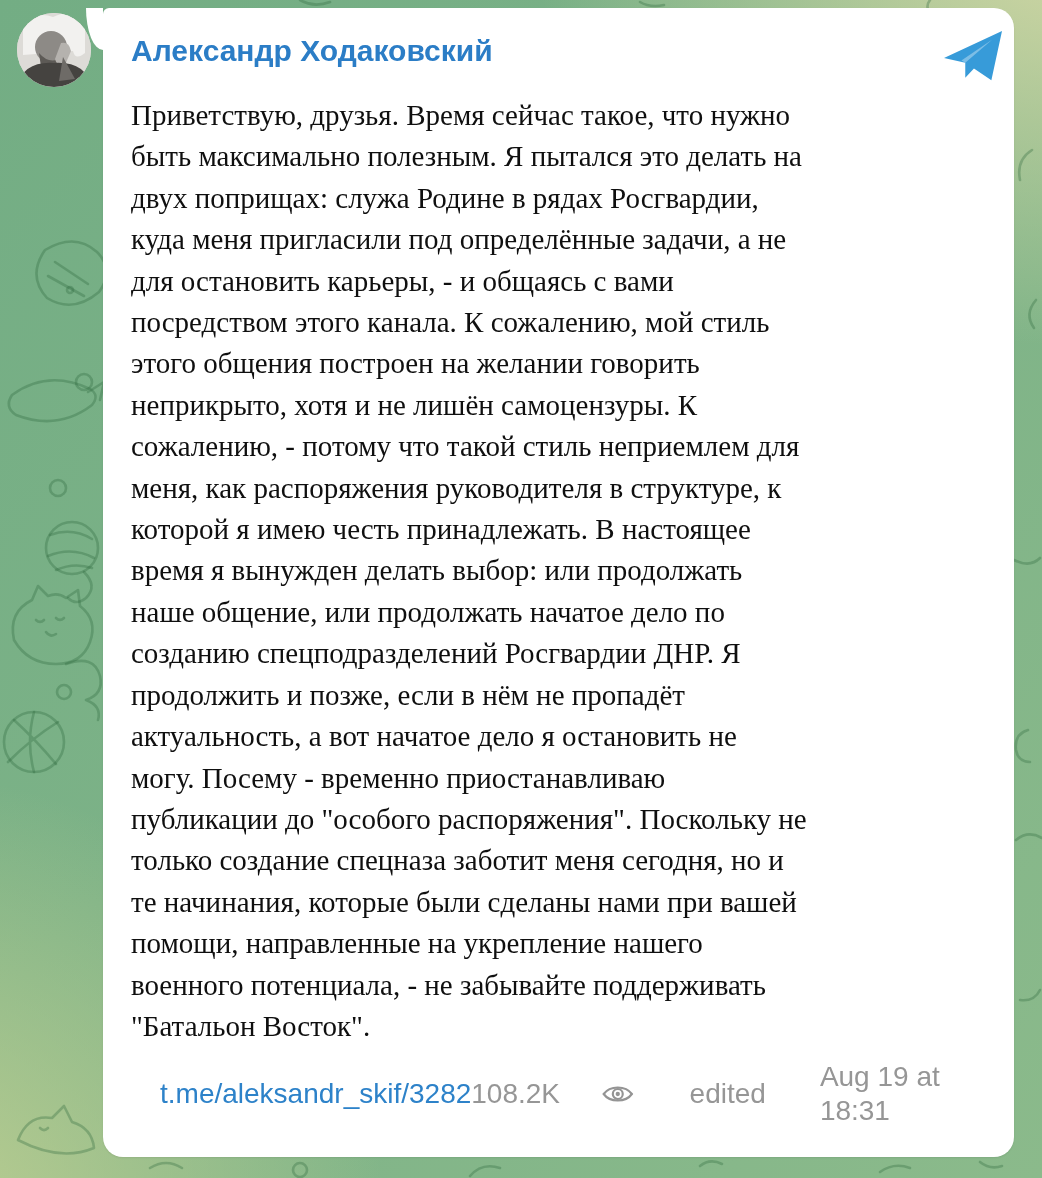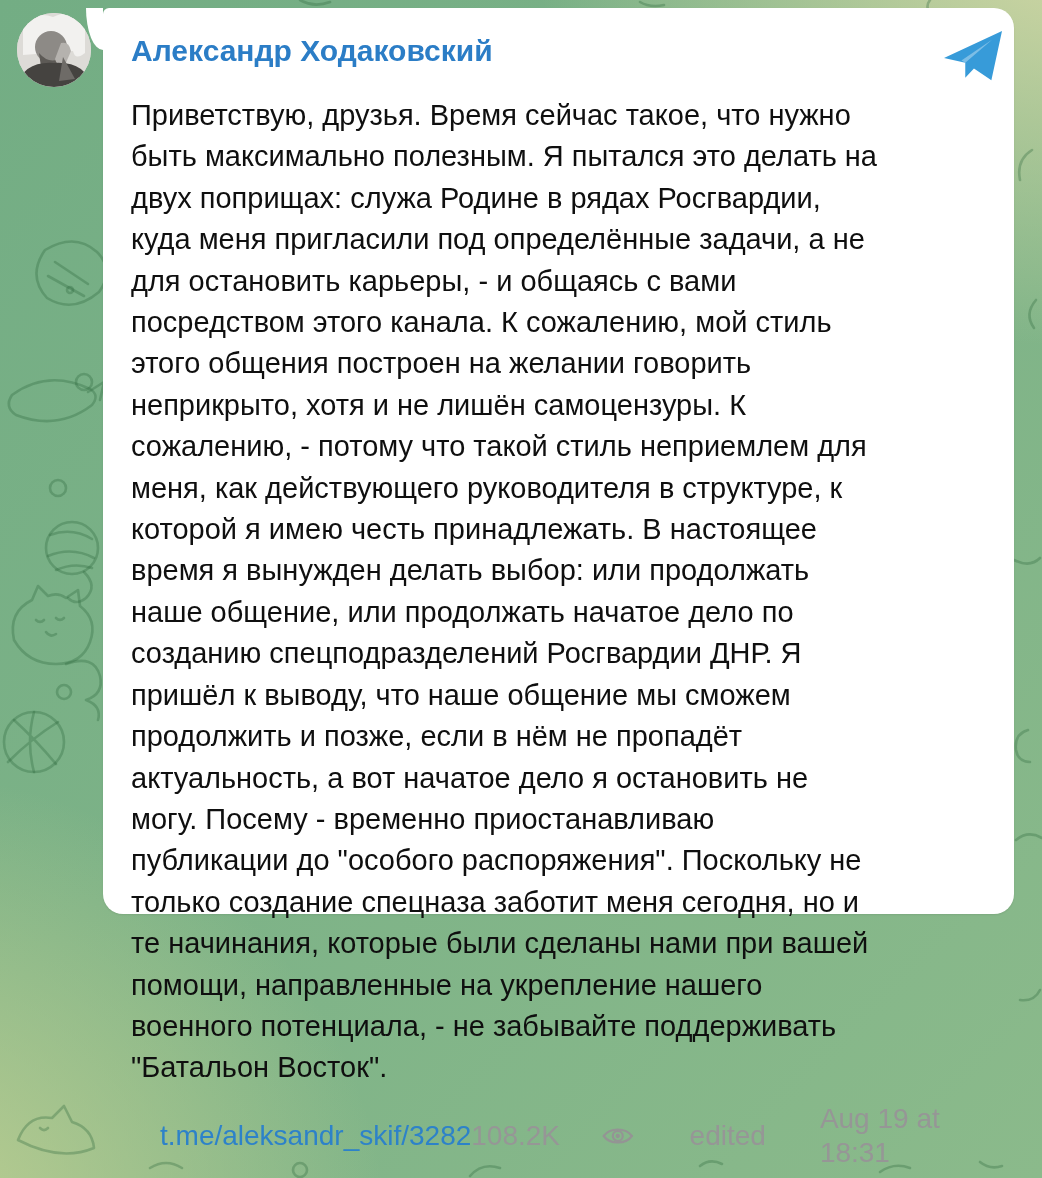--- a/index.html
+++ b/index.html
@@ -41,21 +41,21 @@
     overflow: hidden;
     background: #e3e1dd;
   }
   .avatar svg { display: block; width: 74px; height: 74px; }
 
   .bubble {
     position: absolute;
     left: 103px;
     top: 8px;
     width: 911px;
-    height: 906px;
+    height: 1149px;
     background: #ffffff;
     border-radius: 6px 20px 20px 20px;
     padding: 24px 30px 32px 28px;
     box-shadow: 0 1px 2px rgba(0,0,0,0.08);
   }
   .bubble .tail {
     position: absolute;
     left: -17px;
     top: 0;
     width: 17px;
@@ -82,20 +82,21 @@
   }
 
   .msg-text {
     margin-top: 25px;
     font-size: 29px;
     color: #0f0f0f;
   }
   .msg-text .line {
     line-height: 41.4px;
     white-space: nowrap;
+    font-family: Liberation Serif, serif;
   }
 
   .footer {
     display: flex;
     align-items: center;
     margin-top: 13px;
     font-size: 28px;
     line-height: 34px;
   }
   .footer .post-link {
@@ -195,26 +196,25 @@
     <div class="msg-text">
         <div class="line">Приветствую, друзья. Время сейчас такое, что нужно</div>
         <div class="line">быть максимально полезным. Я пытался это делать на</div>
         <div class="line">двух поприщах: служа Родине в рядах Росгвардии,</div>
         <div class="line">куда меня пригласили под определённые задачи, а не</div>
         <div class="line">для остановить карьеры, - и общаясь с вами</div>
         <div class="line">посредством этого канала. К сожалению, мой стиль</div>
         <div class="line">этого общения построен на желании говорить</div>
         <div class="line">неприкрыто, хотя и не лишён самоцензуры. К</div>
         <div class="line">сожалению, - потому что такой стиль неприемлем для</div>
-        <div class="line">меня, как действующего руководителя в структуре, к</div>
+        <div class="line">меня, как распоряжения руководителя в структуре, к</div>
         <div class="line">которой я имею честь принадлежать. В настоящее</div>
         <div class="line">время я вынужден делать выбор: или продолжать</div>
         <div class="line">наше общение, или продолжать начатое дело по</div>
         <div class="line">созданию спецподразделений Росгвардии ДНР. Я</div>
-        <div class="line">пришёл к выводу, что наше общение мы сможем</div>
         <div class="line">продолжить и позже, если в нём не пропадёт</div>
         <div class="line">актуальность, а вот начатое дело я остановить не</div>
         <div class="line">могу. Посему - временно приостанавливаю</div>
         <div class="line">публикации до "особого распоряжения". Поскольку не</div>
         <div class="line">только создание спецназа заботит меня сегодня, но и</div>
         <div class="line">те начинания, которые были сделаны нами при вашей</div>
         <div class="line">помощи, направленные на укрепление нашего</div>
         <div class="line">военного потенциала, - не забывайте поддерживать</div>
         <div class="line">"Батальон Восток".</div>
       </div>

